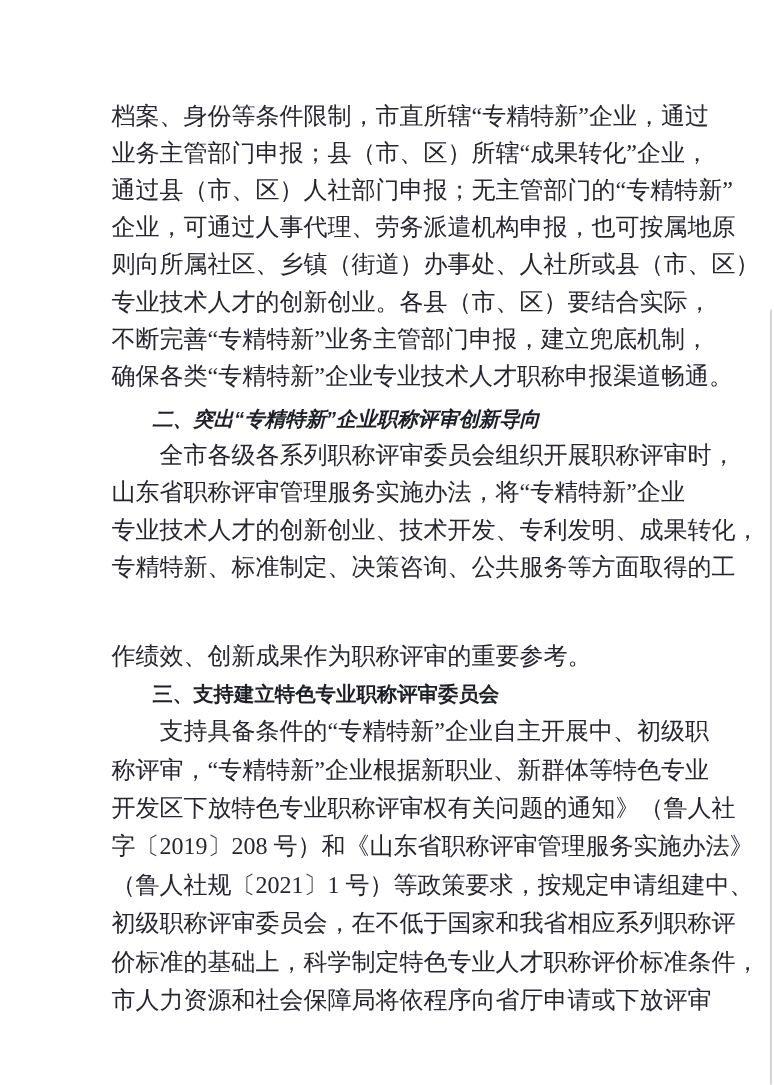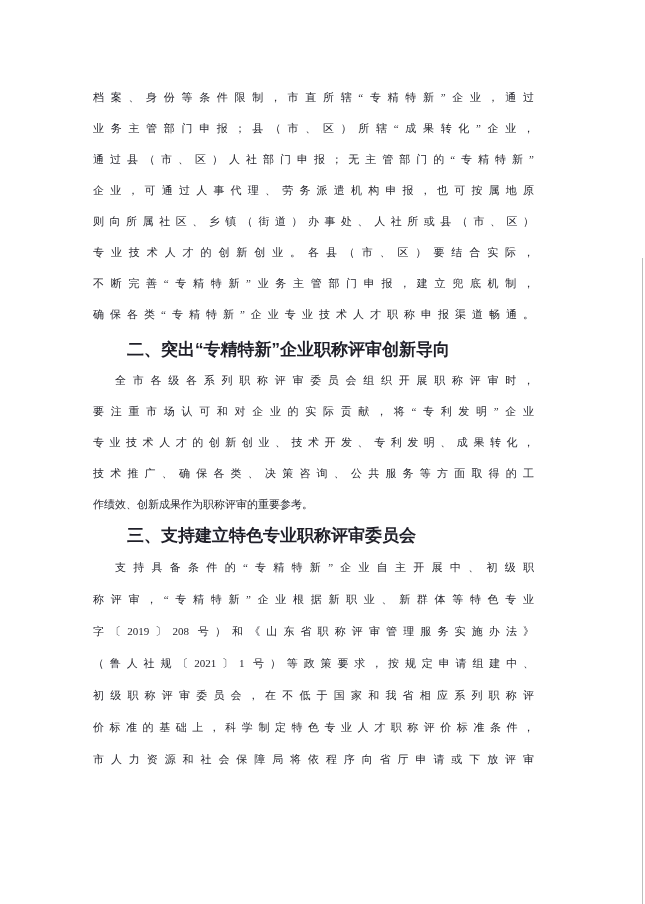--- a/index.html
+++ b/index.html
@@ -25,54 +25,56 @@
     height: 646px;
     background: #bdbdbd;
   }
   .text-column {
     position: absolute;
     left: 93px;
     top: 82px;
     width: 441px;
   }
   .line {
-    font-size: 11px;
+    font-size: 20px;
     line-height: 31px;
     height: 31px;
     letter-spacing: 0;
     text-align: justify;
     text-align-last: justify;
     text-justify: inter-character;
     white-space: nowrap;
   }
   .para-c .line {
     line-height: 32px;
     height: 32px;
   }
   .line.indent {
     text-indent: 2em;
   }
   .line.para-end {
     text-align: left;
     text-align-last: left;
+    margin-top: 43px;
   }
   .heading {
     font-family: "Liberation Sans", "DejaVu Sans", sans-serif;
     font-weight: 700;
     font-size: 17px;
     line-height: 31px;
     height: 31px;
     text-indent: 2em;
     text-align: left;
     text-align-last: left;
     color: #1f1f28;
     white-space: nowrap;
   }
   .heading.gap-before {
     margin-top: 4px;
+    font-style: italic;
   }
 </style>
 </head>
 <body>
 
 <div class="page">
   <div class="scan-edge-right"></div>
 
   <div class="text-column">
 
@@ -84,31 +86,32 @@
       <div class="line">则向所属社区、乡镇（街道）办事处、人社所或县（市、区）</div>
       <div class="line">专业技术人才的创新创业。各县（市、区）要结合实际，</div>
       <div class="line">不断完善“专精特新”业务主管部门申报，建立兜底机制，</div>
       <div class="line">确保各类“专精特新”企业专业技术人才职称申报渠道畅通。</div>
     </div>
 
     <div class="heading gap-before">二、突出“专精特新”企业职称评审创新导向</div>
 
     <div class="para-b">
       <div class="line indent">全市各级各系列职称评审委员会组织开展职称评审时，</div>
-      <div class="line">要注重市场认可和对企业的实际贡献，将“专利发明”企业</div>
+      <div class="line">山东省职称评审管理服务实施办法，将“专精特新”企业</div>
       <div class="line">专业技术人才的创新创业、技术开发、专利发明、成果转化，</div>
-      <div class="line">技术推广、确保各类、决策咨询、公共服务等方面取得的工</div>
+      <div class="line">专精特新、标准制定、决策咨询、公共服务等方面取得的工</div>
       <div class="line para-end">作绩效、创新成果作为职称评审的重要参考。</div>
     </div>
 
     <div class="heading">三、支持建立特色专业职称评审委员会</div>
 
     <div class="para-c">
       <div class="line indent">支持具备条件的“专精特新”企业自主开展中、初级职</div>
       <div class="line">称评审，“专精特新”企业根据新职业、新群体等特色专业</div>
+      <div class="line">开发区下放特色专业职称评审权有关问题的通知》（鲁人社</div>
       <div class="line">字〔2019〕208 号）和《山东省职称评审管理服务实施办法》</div>
       <div class="line">（鲁人社规〔2021〕1 号）等政策要求，按规定申请组建中、</div>
       <div class="line">初级职称评审委员会，在不低于国家和我省相应系列职称评</div>
       <div class="line">价标准的基础上，科学制定特色专业人才职称评价标准条件，</div>
       <div class="line">市人力资源和社会保障局将依程序向省厅申请或下放评审</div>
     </div>
 
   </div>
 </div>
 

